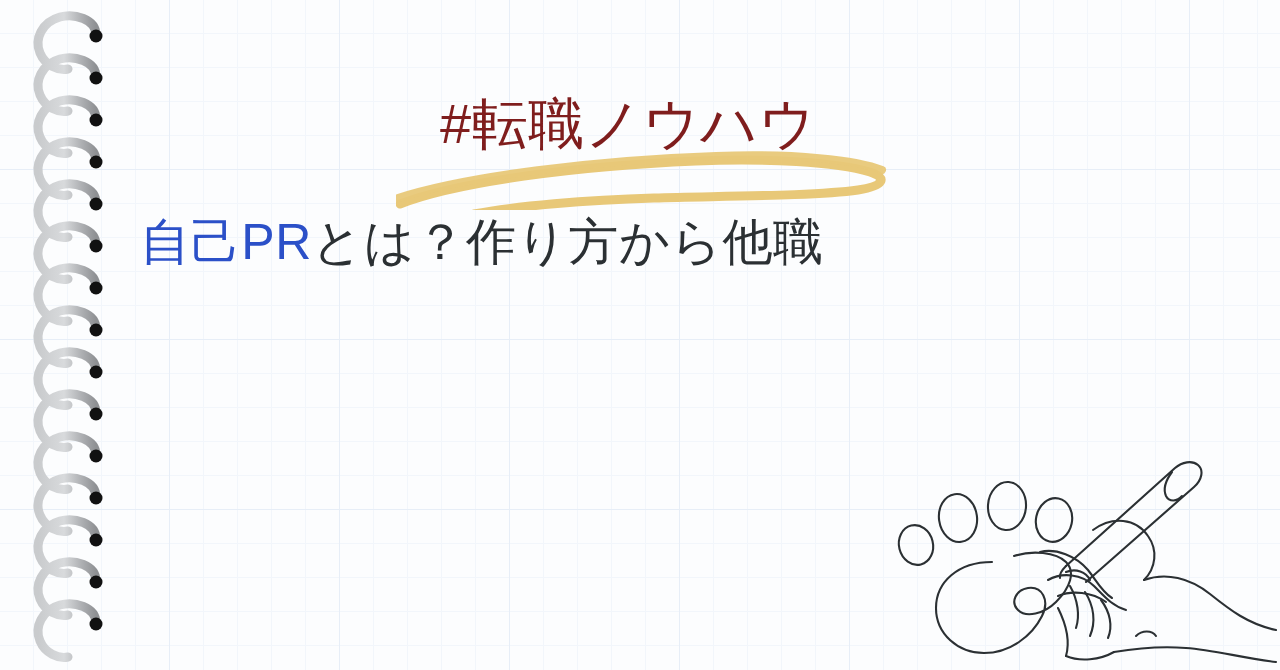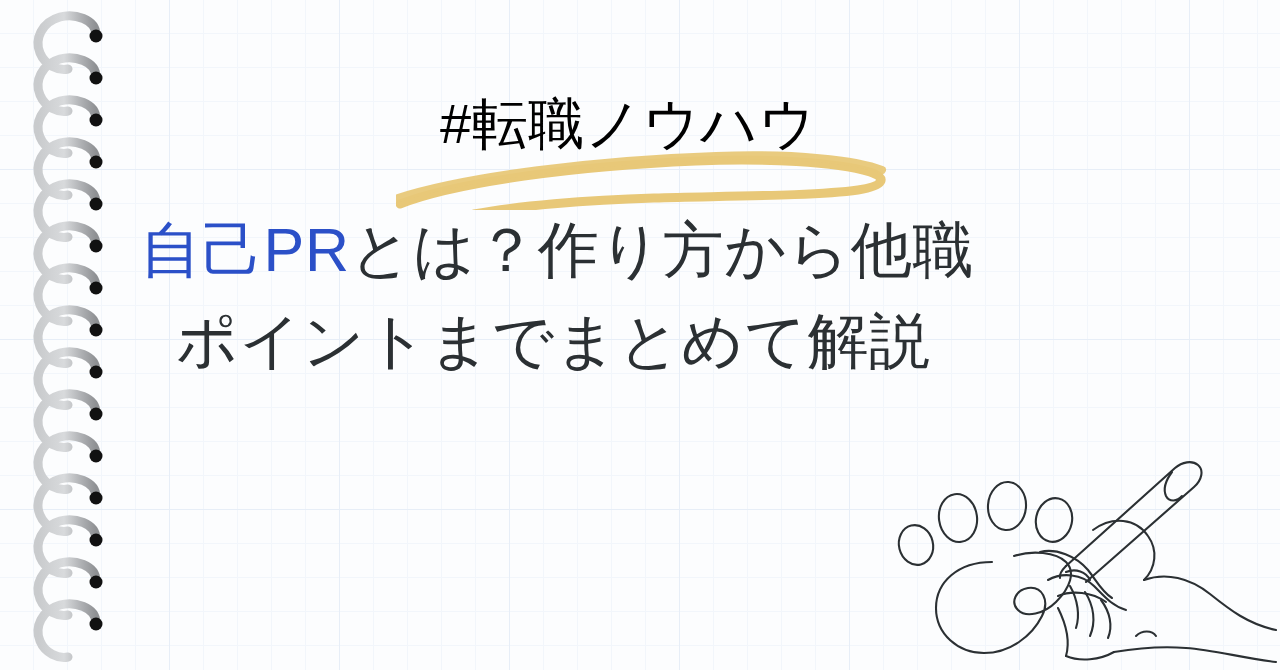--- a/index.html
+++ b/index.html
@@ -54,33 +54,33 @@
   }
 
   
   .tag-label {
     position: absolute;
     left: 440px;
     top: 96px;
     font-size: 56px;
     line-height: 1;
     letter-spacing: 0.01em;
-    color: #000000;
+    color: #7f1d1d;
     font-weight: 500;
     white-space: nowrap;
   }
 
   
   .headline {
     position: absolute;
     left: 140px;
     top: 205px;
     width: 1060px;
     color: #2b3033;
-    font-size: 61px;
+    font-size: 50px;
     line-height: 1.49;
     font-weight: 500;
     letter-spacing: 0.012em;
     white-space: nowrap;
   }
   .headline .line { display: block; }
   .headline .line.l2 { padding-left: 18px; }
   .headline .line.l3 { padding-left: 36px; }
   .hl-accent { color: #2b50c8; }
 
@@ -148,21 +148,20 @@
 
   <svg class="tag-swoosh" viewBox="0 0 510 72" width="510" height="72" aria-hidden="true">
     <path d="M4 66 C 60 44, 180 28, 300 23 C 370 20, 440 24, 474 34
              C 492 40, 488 48, 462 52 C 420 58, 330 58, 258 60
              C 190 62, 120 68, 78 76" fill="none" stroke="#e8c878" stroke-width="9" stroke-linecap="round"></path>
     <path d="M2 60 C 70 38, 200 22, 320 18 C 398 15, 462 22, 486 32" fill="none" stroke="#e8c878" stroke-width="8" stroke-linecap="round" opacity="0.95"></path>
   </svg>
 
   <div class="headline">
     <span class="line l1"><span class="hl-accent">自己PR</span><span>とは？作り方から他職</span></span>
-    <span class="line l3">ポイントまでまとめて解説</span>
   </div>
 
   <svg class="hand-illustration" viewBox="0 0 400 260" width="400" height="260" aria-hidden="true">
     <g fill="none" stroke="#2b3033" stroke-width="2.1" stroke-linecap="round" stroke-linejoin="round">
 
       <g>
         <ellipse cx="36" cy="135" rx="17" ry="20" transform="rotate(-14 36 135)"></ellipse>
         <ellipse cx="78" cy="108" rx="19" ry="24" transform="rotate(-8 78 108)"></ellipse>
         <ellipse cx="127" cy="96" rx="19" ry="24" transform="rotate(4 127 96)"></ellipse>
         <ellipse cx="174" cy="110" rx="18" ry="22" transform="rotate(12 174 110)"></ellipse>

